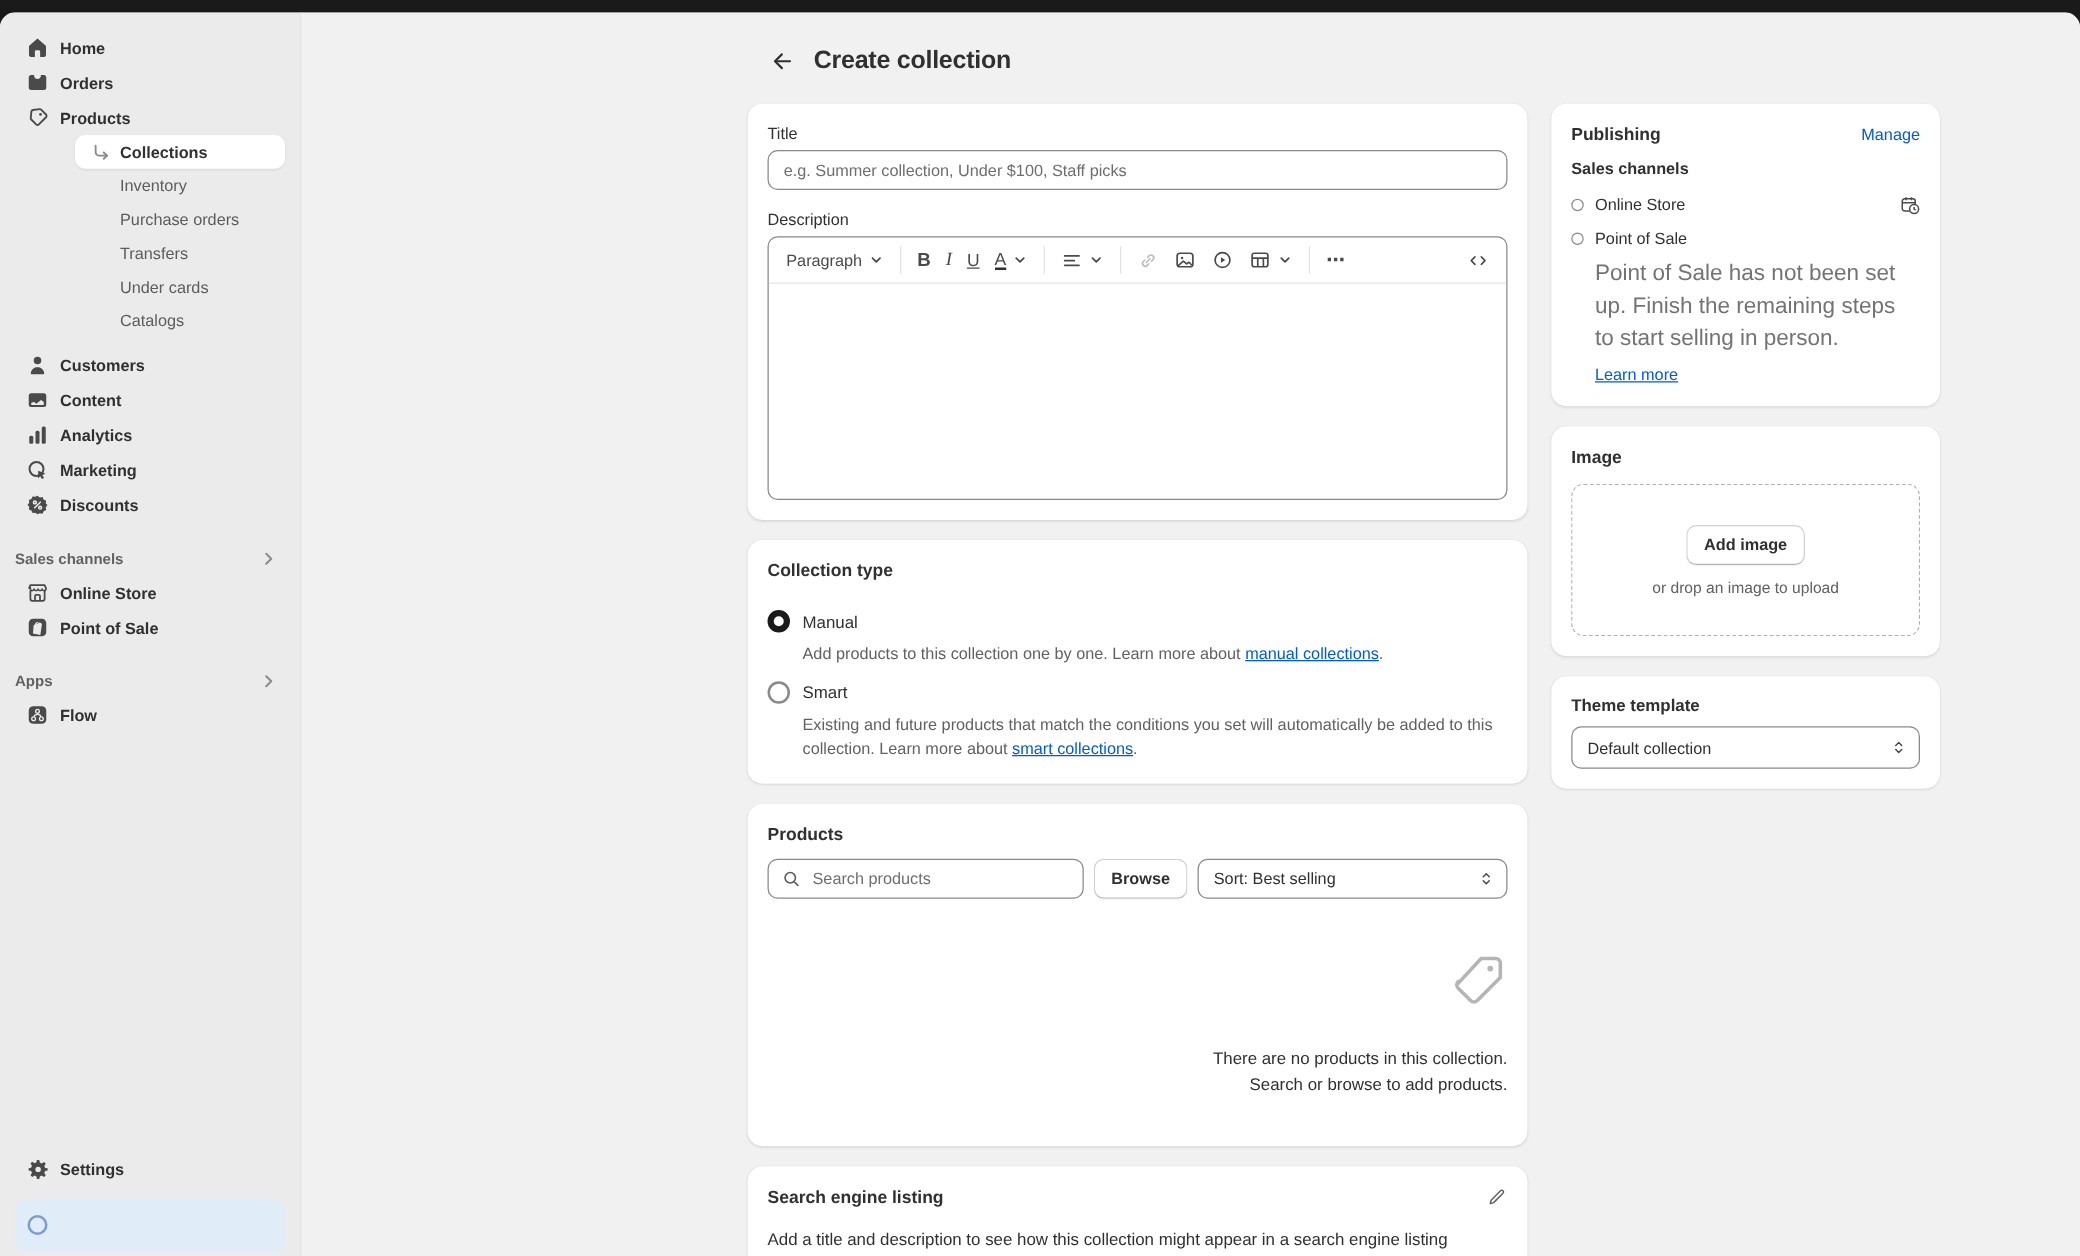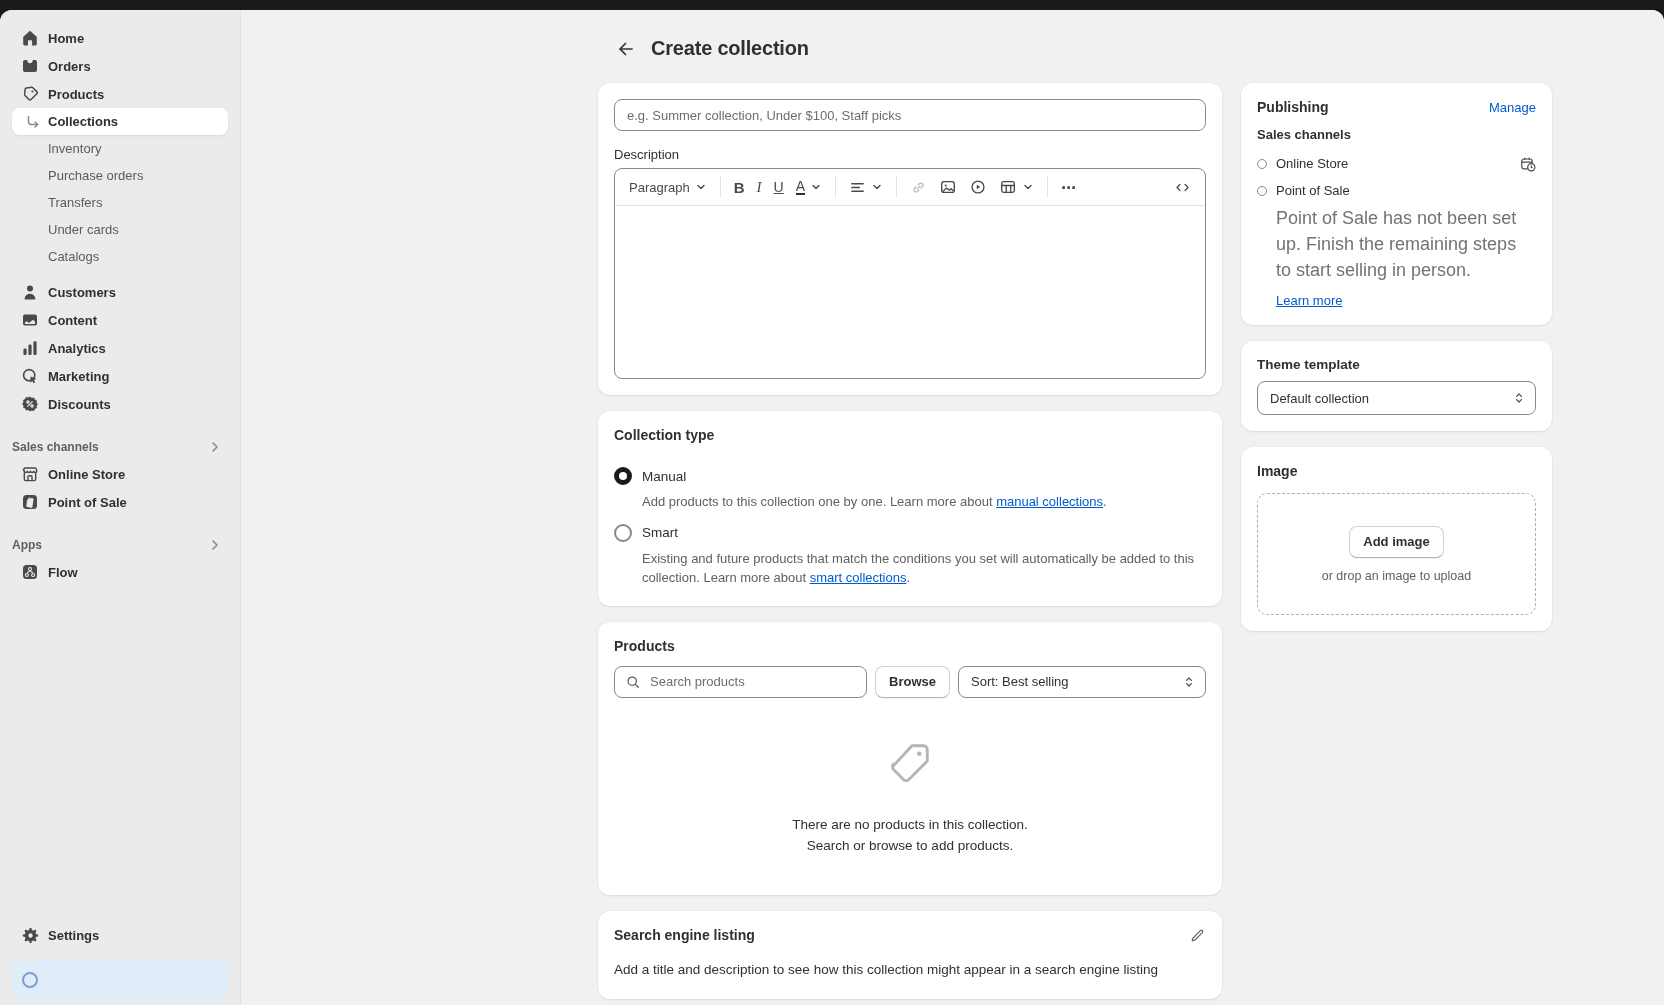--- a/index.html
+++ b/index.html
@@ -24,21 +24,21 @@
   }
   .nav-item {
     display:flex; align-items:center; gap:8px;
     height:28px; padding:0 8px; border-radius:8px; cursor:pointer;
   }
   .nav-icon { width:20px; height:20px; display:flex; align-items:center; justify-content:center; color:#4a4a4a; flex:0 0 20px; }
   .nav-label { font-size:13px; font-weight:600; color:#303030; }
   .nav-sub {
     display:flex; align-items:center; gap:6px;
     height:27px; padding-left:36px; border-radius:8px; cursor:pointer;
-    font-size:13px; color:#5c5c5c;
+    font-size:13px; color:#5c5c5c;margin-left:48px;
   }
   .nav-sub.active {
     background:#ffffff; padding-left:12px; font-weight:600; color:#303030;
     box-shadow:0 1px 2px rgba(0,0,0,.08);
   }
   .nav-gap { height:8px; }
   .nav-section {
     display:flex; align-items:center; justify-content:space-between;
     height:26px; margin-top:16px; padding:0 6px 0 0;
     font-size:12px; font-weight:600; color:#616161;
@@ -108,21 +108,21 @@
     height:32px; padding:0 13px; background:#fff; cursor:pointer;
     border:1px solid #d0d0d0; border-bottom-color:#b5b5b5; border-radius:8px;
     font-size:13px; font-weight:600; color:#303030; font-family:inherit;
     box-shadow:0 1px 0 rgba(0,0,0,.05);
   }
   .select-box {
     width:248px; height:32px; border:1px solid #898989; border-radius:8px;
     display:flex; align-items:center; justify-content:space-between;
     padding:0 8px 0 12px; font-size:13px; color:#303030; background:#fff; cursor:pointer;
   }
-  .empty-state { text-align:center; padding:42px 0 22px; }
+  .empty-state { text-align:right; padding:42px 0 22px; }
   .empty-tag { color:#b5b5b5; }
   .empty-text { font-size:13.5px; color:#303030; line-height:1.6; margin-top:24px; }
   
   .seo-head { display:flex; align-items:center; justify-content:space-between; }
   .seo-desc { margin-top:18px; font-size:13.5px; color:#303030; }
   
   .pub-head { display:flex; align-items:center; justify-content:space-between; margin-bottom:12px; }
   .sub-title { font-size:13px; font-weight:700; color:#303030; margin:0 0 10px; }
   .channel-row { display:flex; align-items:center; gap:9px; min-height:23px; font-size:13px; color:#303030; }
   .dot-circle { width:10px; height:10px; border:1.5px solid #8a8a8a; border-radius:50%; flex:0 0 10px; }
@@ -338,20 +338,21 @@
             </svg>
         </span>
         <h1 class="page-title">Create collection</h1>
       </div>
 
       <div class="columns">
 
         <div class="col-main">
 
           <section class="card">
+            <label class="field-label">Title</label>
             <input class="text-input" type="text" placeholder="e.g. Summer collection, Under $100, Staff picks" style="">
             <label class="field-label" style="margin-top:16px;">Description</label>
             <div class="editor">
               <div class="toolbar">
                 <span class="tb-btn">
                   <span>Paragraph</span>
                   <svg width="12" height="12" viewBox="0 0 12 12" fill="none" stroke="currentColor" stroke-width="1.4" stroke-linecap="round" stroke-linejoin="round">
                       <path d="m3 4.5 3 3 3-3"></path>
                     </svg>
                 </span>
@@ -510,36 +511,36 @@
             </div>
             <div class="channel-row" style="margin-top:4px;">
               <span class="dot-circle"></span>
               <span>Point of Sale</span>
             </div>
             <p class="pub-note">Point of Sale has not been set up. Finish the remaining steps to start selling in person.</p>
             <a class="blue-link pub-learn">Learn more</a>
           </section>
 
           <section class="card">
+            <h2 class="card-title">Image</h2>
+            <div class="dropzone">
+              <button class="btn-secondary">Add image</button>
+              <span class="drop-hint">or drop an image to upload</span>
+            </div>
+          </section>
+
+          <section class="card">
             <h2 class="theme-title">Theme template</h2>
             <div class="select-box select-full">
               <span>Default collection</span>
               <span style="color:#4a4a4a;display:flex;">
                 <svg width="16" height="16" viewBox="0 0 20 20" fill="none" stroke="currentColor" stroke-width="1.5" stroke-linecap="round" stroke-linejoin="round">
                     <path d="m7 8 3-3 3 3"></path>
                     <path d="m7 12 3 3 3-3"></path>
                   </svg>
               </span>
             </div>
           </section>
-
-          <section class="card">
-            <h2 class="card-title">Image</h2>
-            <div class="dropzone">
-              <button class="btn-secondary">Add image</button>
-              <span class="drop-hint">or drop an image to upload</span>
-            </div>
-          </section>
         </div>
       </div>
     </div>
   </main>
 </div>
 
 </body></html>

